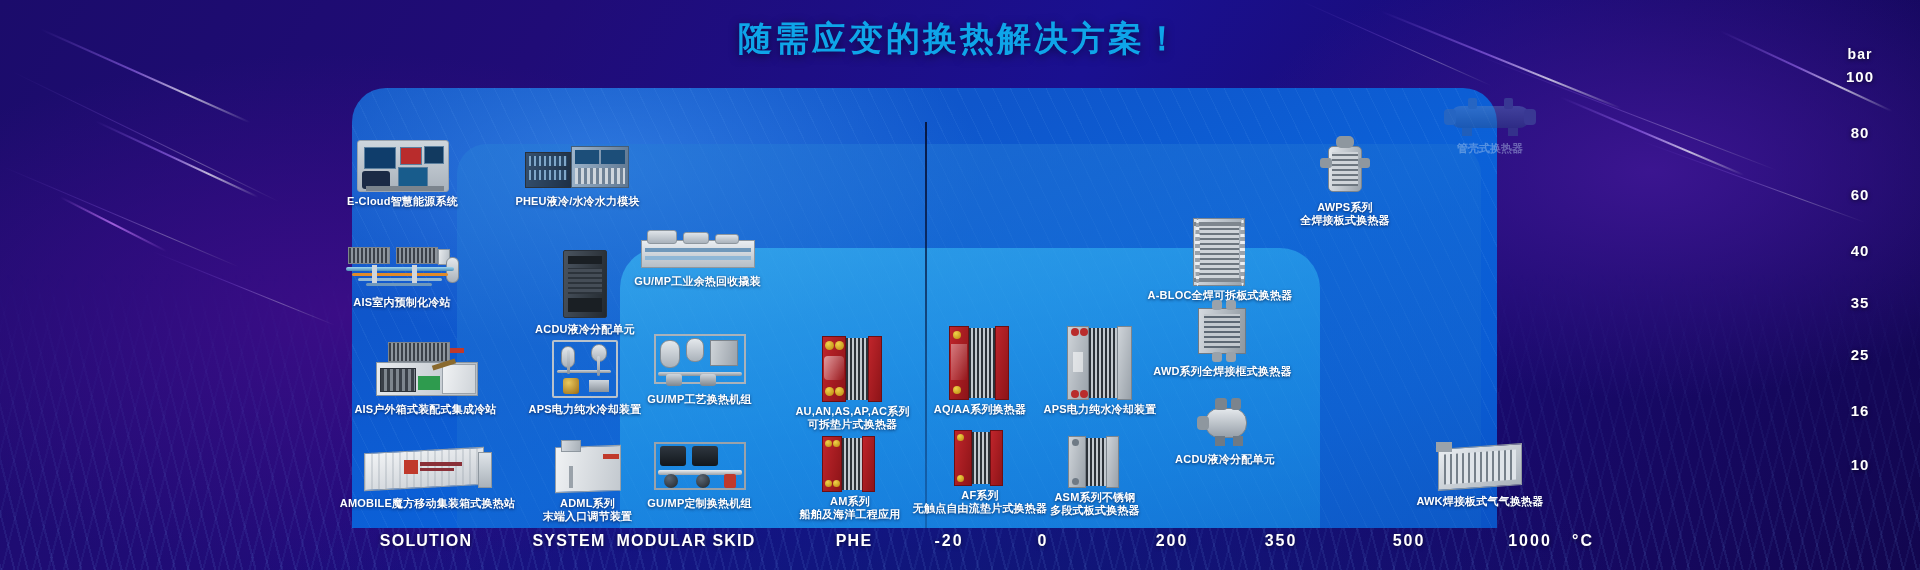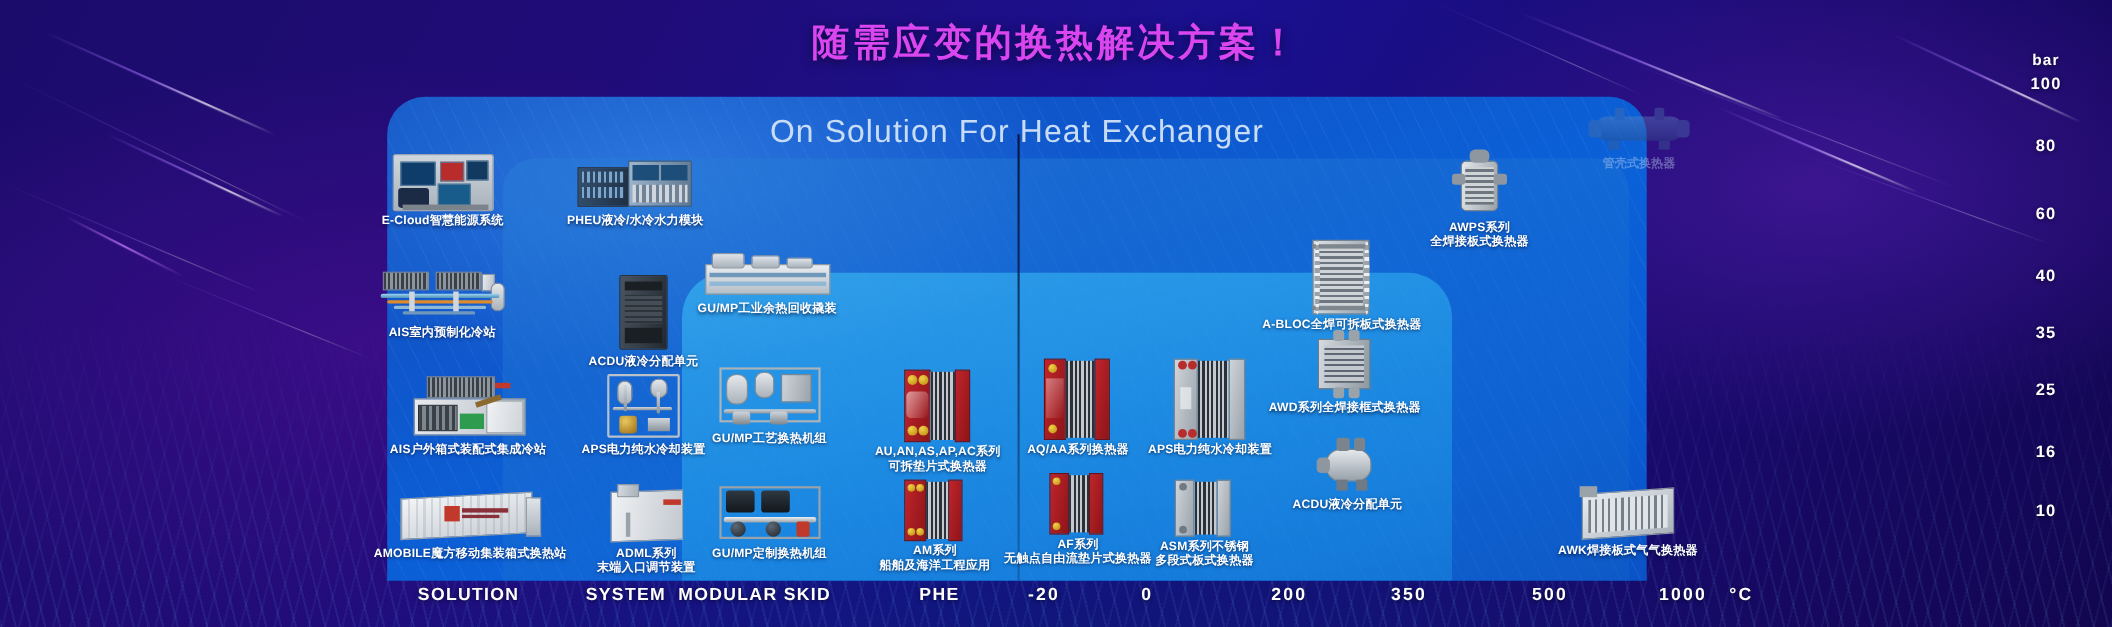--- a/index.html
+++ b/index.html
@@ -31,21 +31,21 @@
     background-image:
       repeating-linear-gradient(76deg, rgba(120,180,255,.10) 0 2px, rgba(0,0,0,0) 2px 13px),
       repeating-linear-gradient(-76deg, rgba(120,180,255,.07) 0 2px, rgba(0,0,0,0) 2px 15px);
     mask-image:linear-gradient(to top, #000 0%, rgba(0,0,0,0) 100%);
     -webkit-mask-image:linear-gradient(to top, #000 0%, rgba(0,0,0,0) 100%);
   }
 
   
   .title {
     position:absolute; top:16px; left:0; right:0; text-align:center;
-    font-size:34px; font-weight:bold; color:#d946ef; letter-spacing:3px;
+    font-size:34px; font-weight:bold; color:#0ea5e9; letter-spacing:3px;
     text-shadow:0 2px 10px rgba(0,0,0,.55);
     z-index:6;
   }
 
   
   .panel {
     position:absolute; left:352px; top:88px; width:1145px; height:440px;
     border-radius:34px 34px 0 0;
     background:linear-gradient(160deg,#1255c4 0%, #0f56cb 28%, #0b61d8 55%, #0a5cd4 80%, #0a53c6 100%);
     overflow:hidden; z-index:2;
@@ -141,21 +141,20 @@
 </div>
 <div class="dots"></div>
 
 <div class="title">随需应变的换热解决方案！</div>
 
 <div class="panel">
   <div class="glow"></div>
   <div class="tier2"></div>
   <div class="tier3"></div>
   <div class="vdivider"></div>
-  <div class="subtitle">On Solution For Heat Exchanger</div>
 </div>
 
 <div class="ghost" style="left:1430px; top:96px; width:120px;">
   <div class="ph" style="width:96px;height:42px;position:relative;margin:0 auto;">
     <div style="position:absolute;left:8px;top:10px;width:80px;height:22px;background:linear-gradient(180deg,#5f86c0,#2f4f86);border-radius:11px;"></div>
     <div style="position:absolute;left:2px;top:13px;width:12px;height:16px;background:#4a6ea8;border-radius:4px;"></div>
     <div style="position:absolute;left:82px;top:13px;width:12px;height:16px;background:#4a6ea8;border-radius:4px;"></div>
     <div style="position:absolute;left:26px;top:2px;width:9px;height:11px;background:#4a6ea8;border-radius:2px;"></div>
     <div style="position:absolute;left:62px;top:2px;width:9px;height:11px;background:#4a6ea8;border-radius:2px;"></div>
     <div style="position:absolute;left:20px;top:32px;width:10px;height:8px;background:#3d5d94;"></div>

